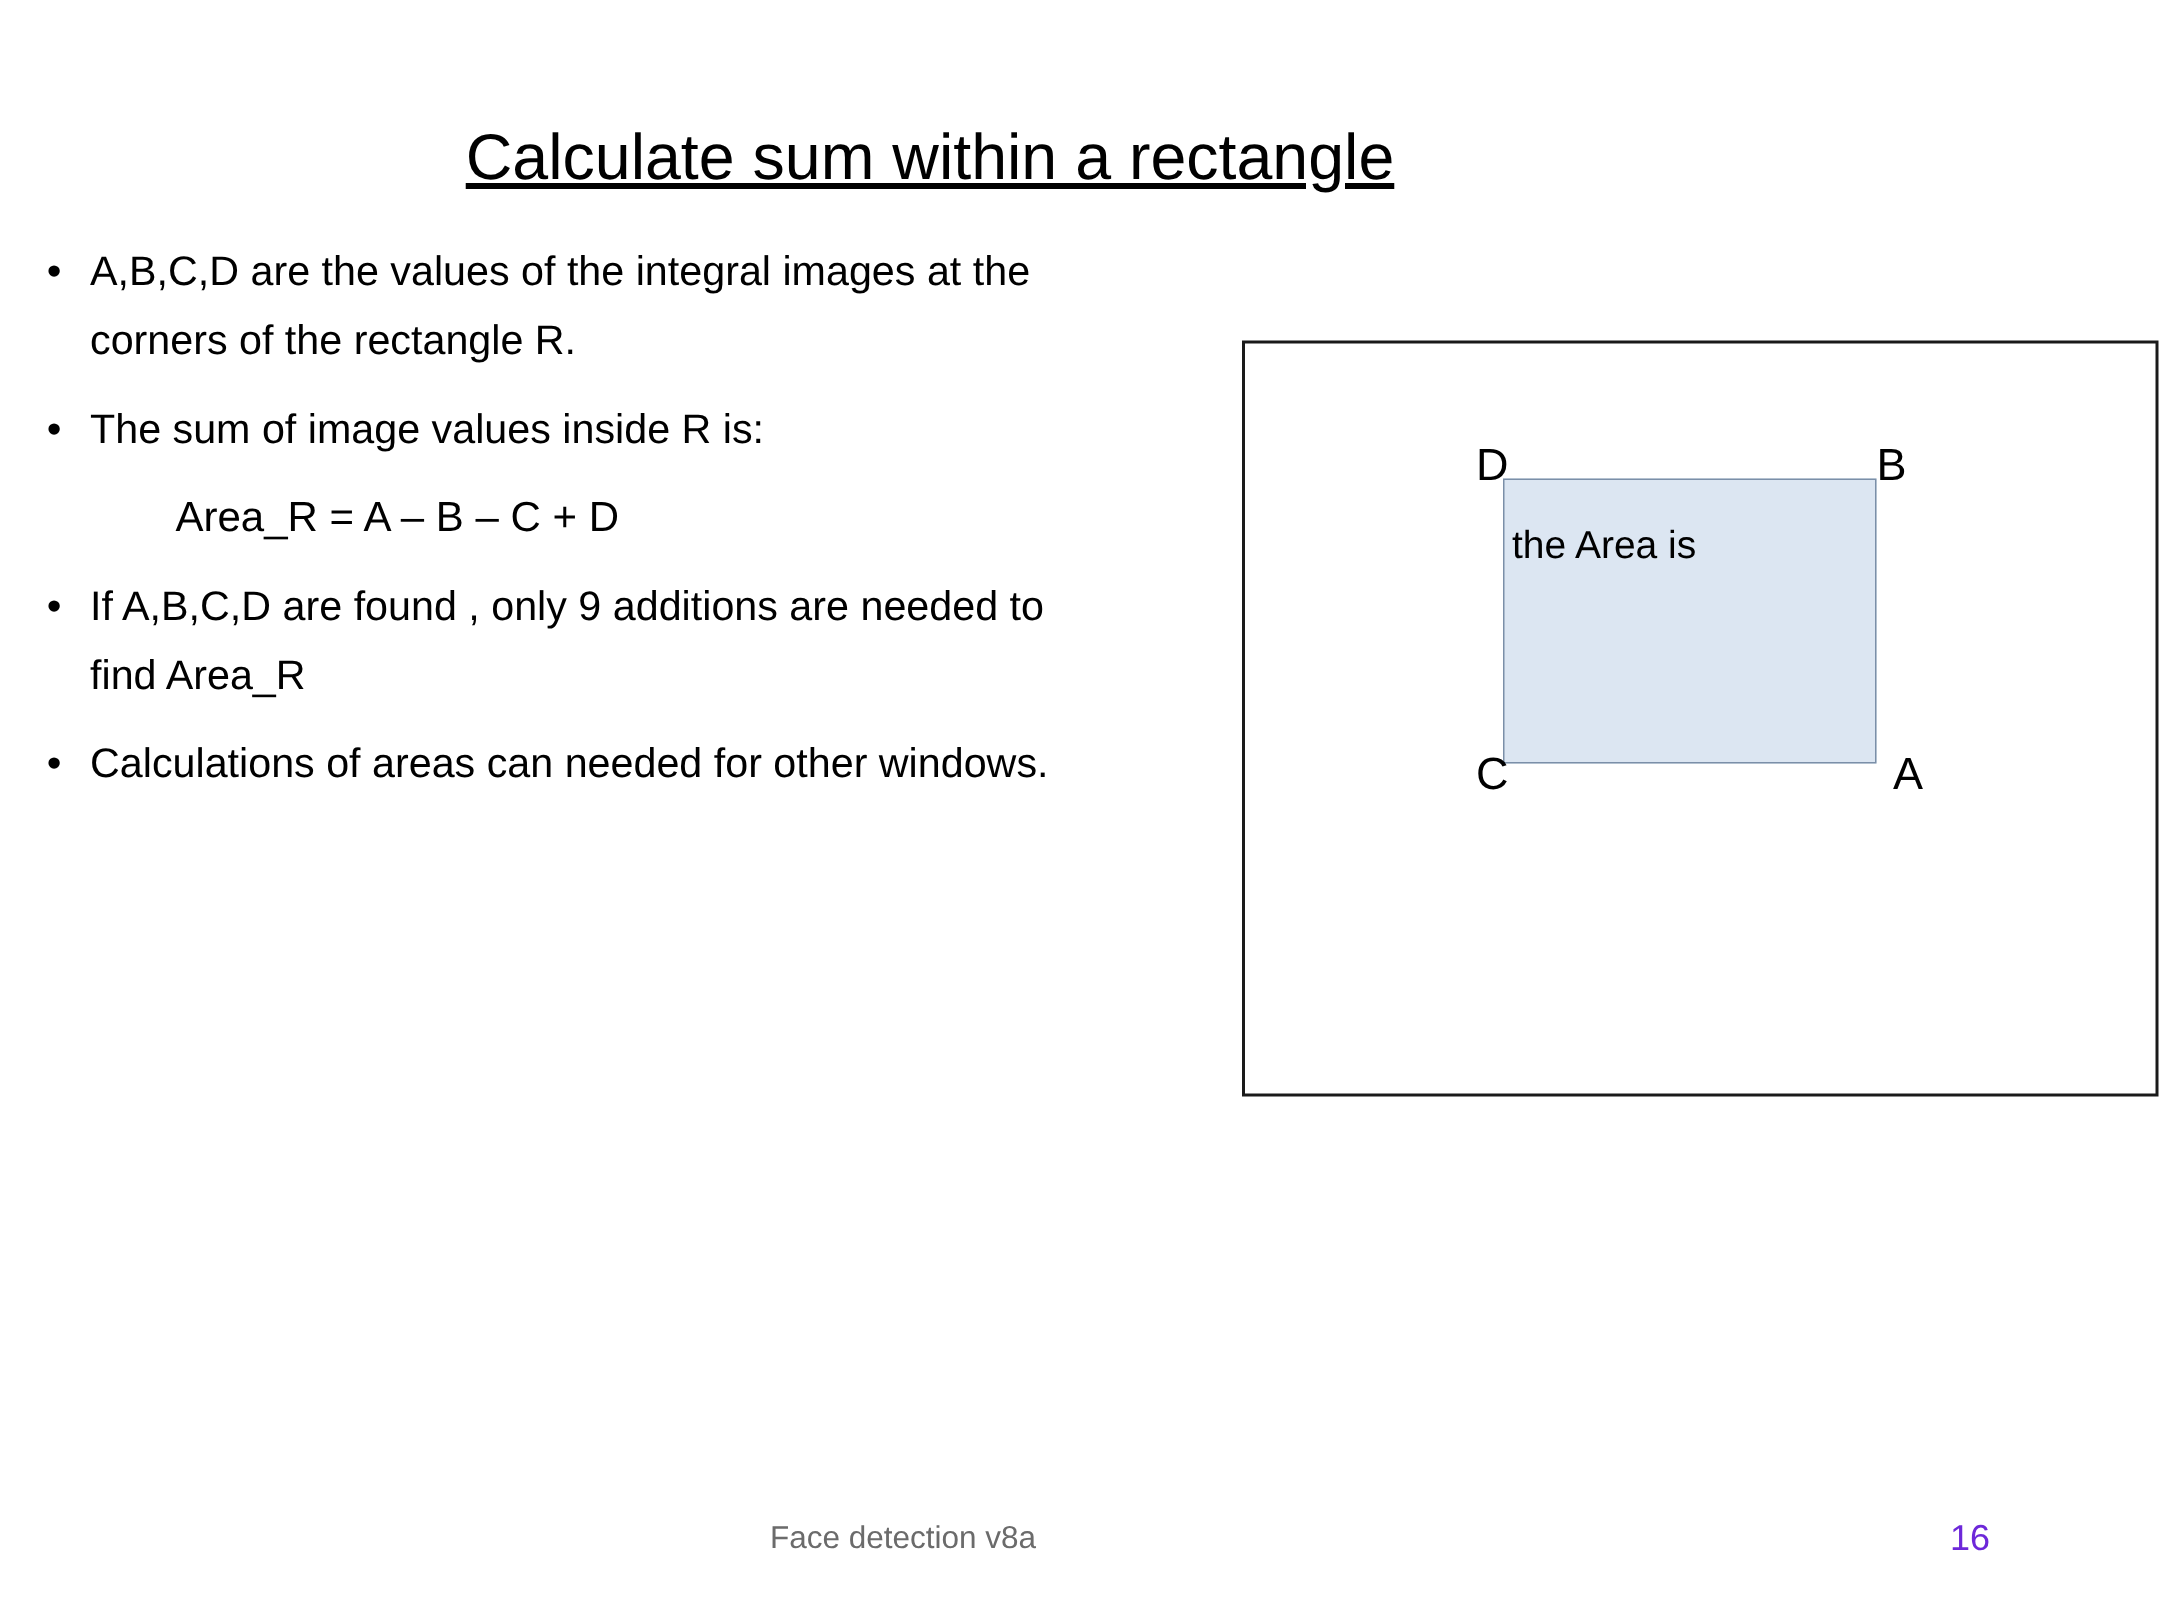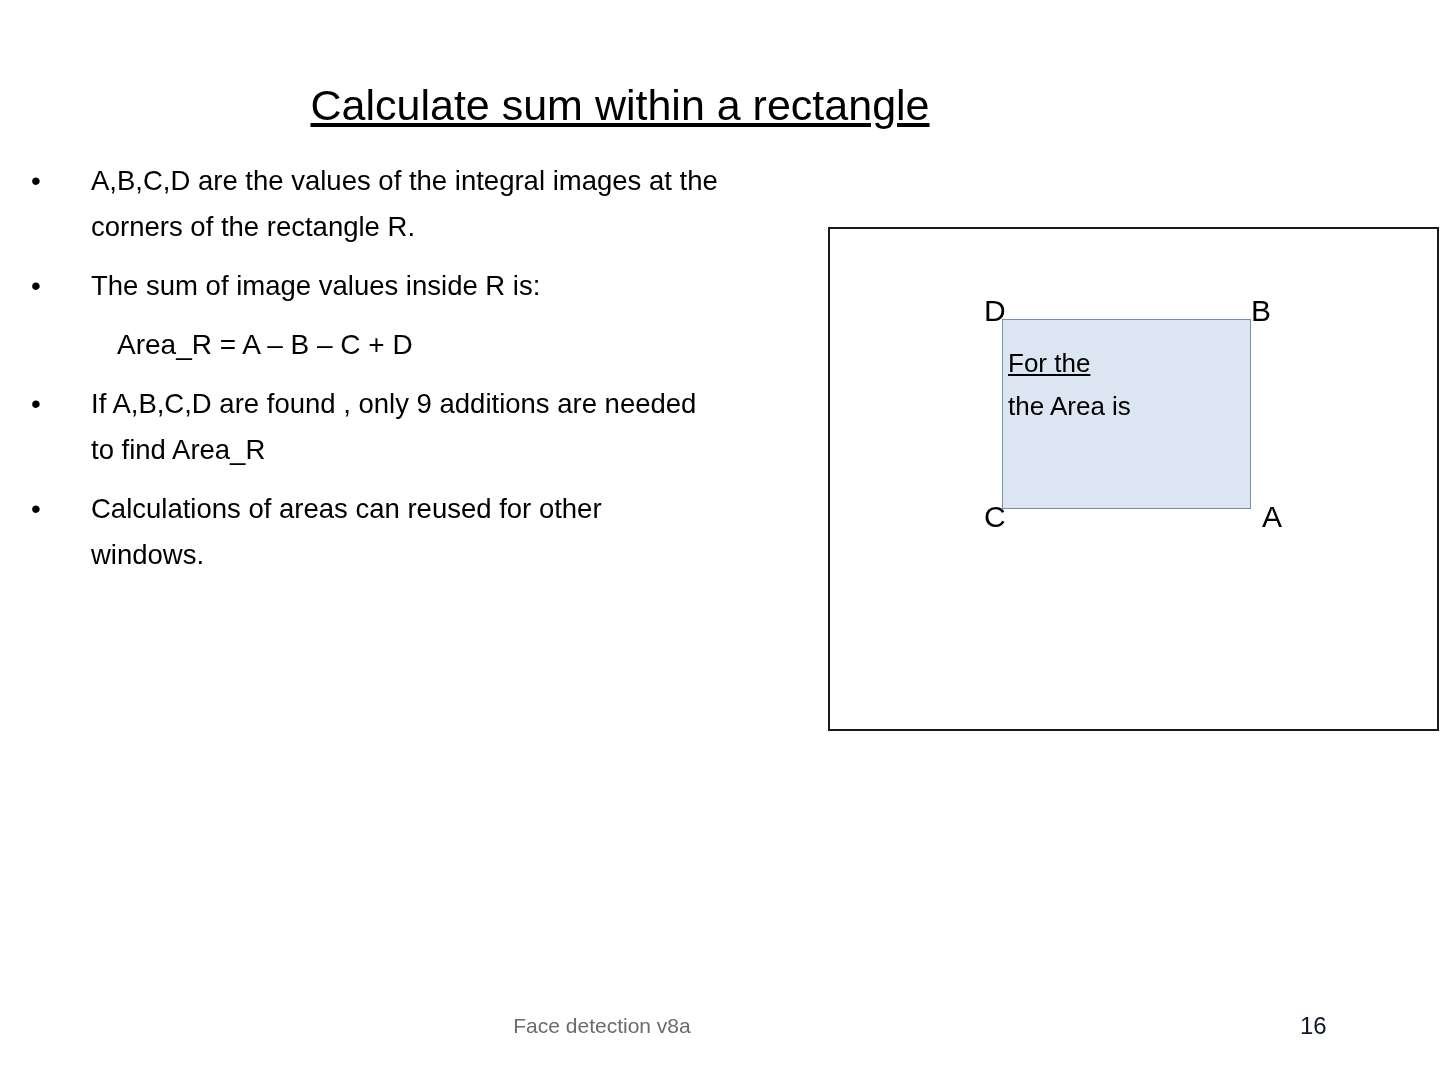--- a/index.html
+++ b/index.html
@@ -49,21 +49,20 @@
     font-size: 28px;
     line-height: 46px;
     text-align: center;
     color: #000;
   }
   .bullet-text {
     font-size: 27.5px;
     line-height: 46px;
     color: #000;
     flex: 1 1 auto;
-    margin-left: 31px;
   }
   .plain-row {
     margin: 0 0 13px 0;
     padding-left: 105px;
     font-size: 28px;
     line-height: 46px;
   }
 
   
   #figure-frame {
@@ -120,21 +119,21 @@
     font-size: 21px;
     color: #6b6b6b;
   }
   #page-number {
     position: absolute;
     left: 1300px;
     top: 1012px;
     width: 60px;
     text-align: left;
     font-size: 24px;
-    color: #0f172a;
+    color: #6d28d9;
   }
 </style>
 </head>
 <body>
 
 <div id="slide-title">Calculate sum within a rectangle</div>
 
 <div id="bullet-list">
 
   <div class="bullet-row">
@@ -149,32 +148,31 @@
 
   <div class="plain-row">Area_R = A – B – C + D</div>
 
   <div class="bullet-row">
     <div class="bullet-dot">•</div>
     <div class="bullet-text">If A,B,C,D are found , only 9 additions are needed to find Area_R</div>
   </div>
 
   <div class="bullet-row">
     <div class="bullet-dot">•</div>
-    <div class="bullet-text">Calculations of areas can reused for other windows.</div>
+    <div class="bullet-text">Calculations of areas can needed for other windows.</div>
   </div>
 
 </div>
 
 <div id="figure-frame"></div>
 <div id="shaded-rect"></div>
 
 <div class="corner-label" id="label-D">D</div>
 <div class="corner-label" id="label-B">B</div>
 <div class="corner-label" id="label-C">C</div>
 <div class="corner-label" id="label-A">A</div>
 
 <div id="caption-block">
-  <div class="caption-underline">For the </div>
   <div>the Area is</div>
 </div>
 
 <div id="footer-note">Face detection v8a</div>
 <div id="page-number">16</div>
 
 </body></html>

